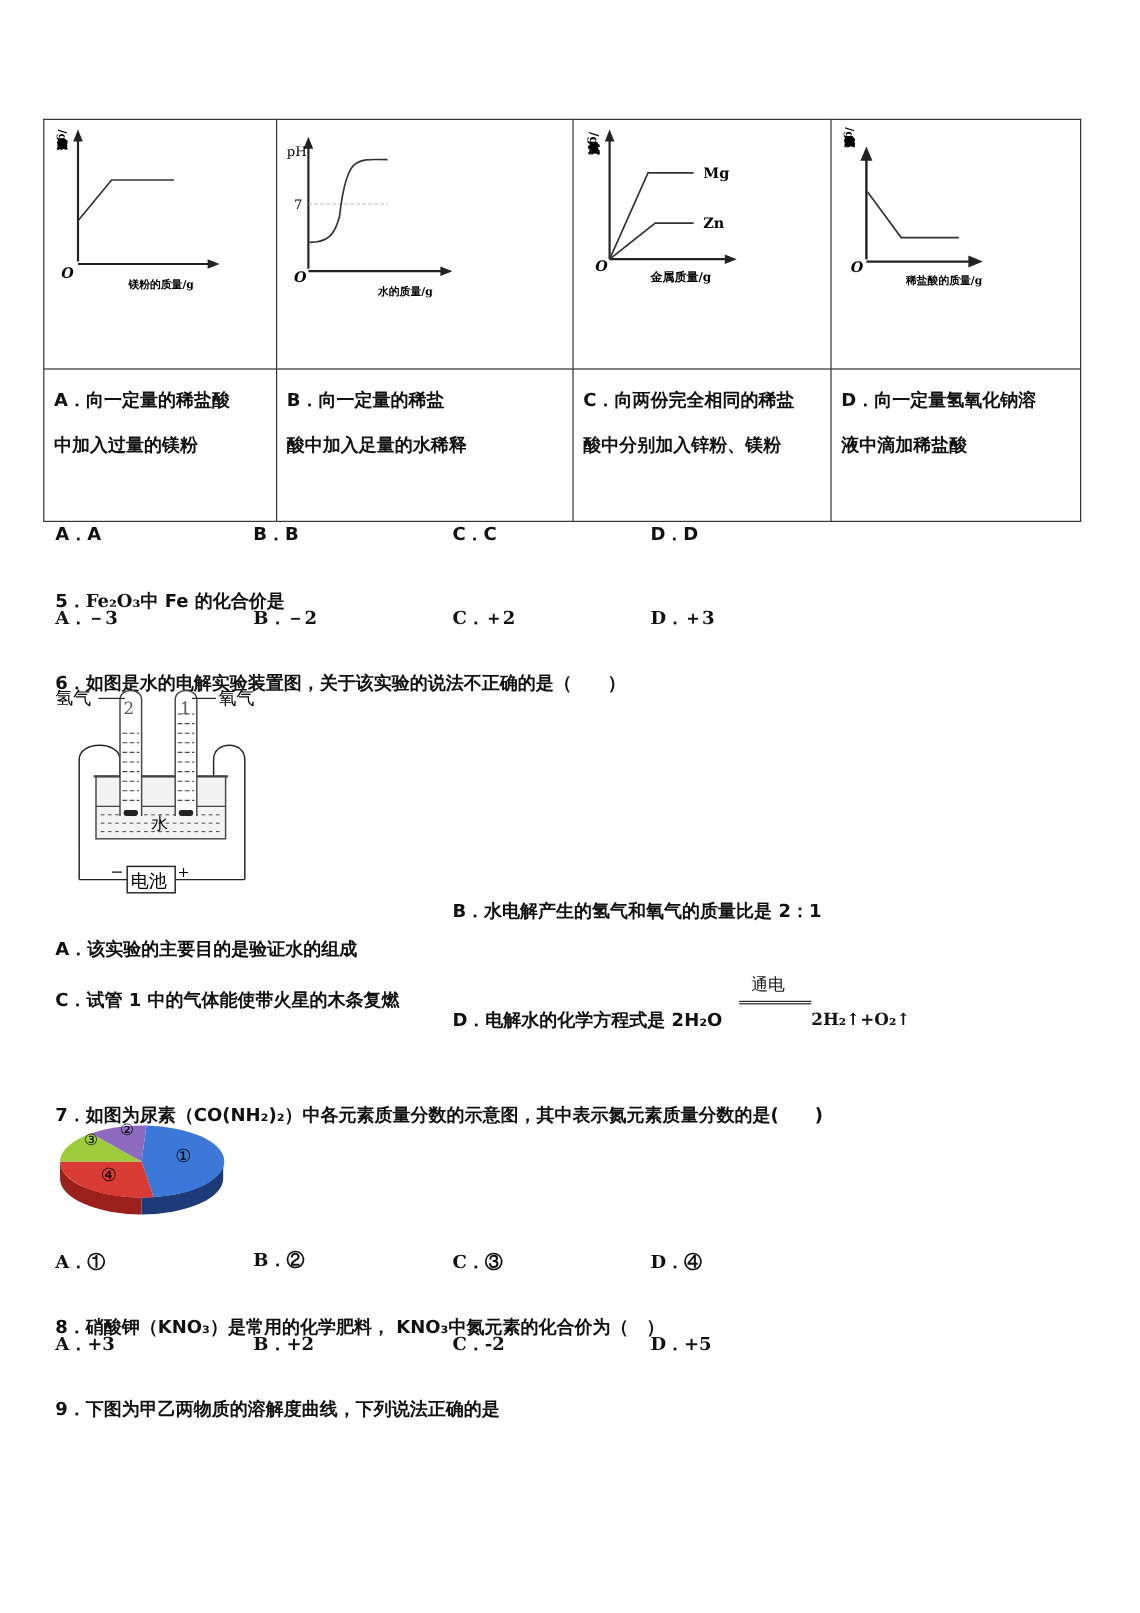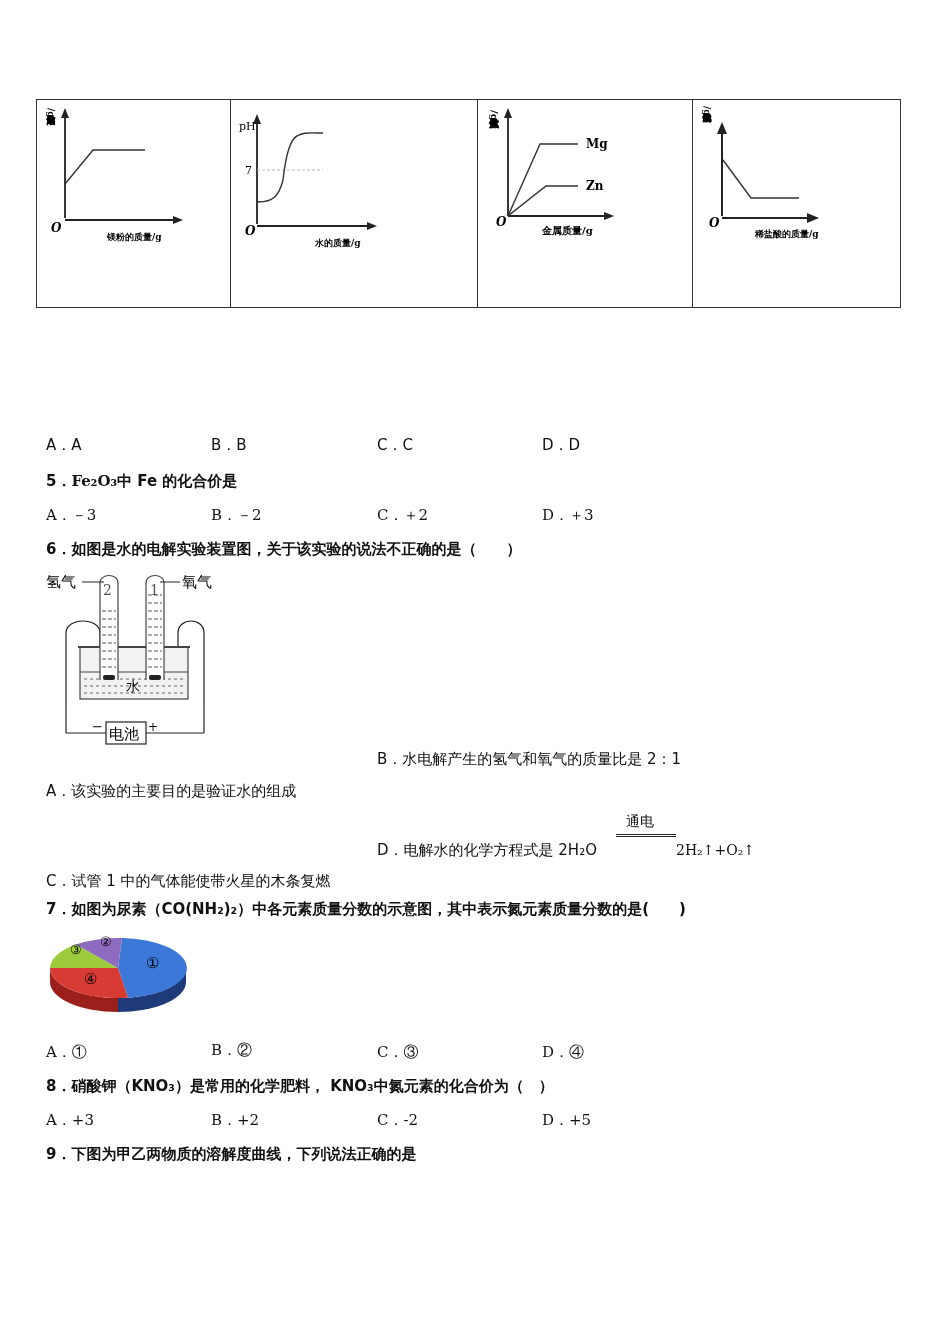--- a/index.html
+++ b/index.html
@@ -1,20 +1,20 @@
 <!DOCTYPE html>
 <html><head>
 <meta charset="utf-8">
 <style>
   html, body { margin:0; padding:0; background:#ffffff; }
   body { width:950px; height:1344px; position:relative; overflow:hidden;
          font-family:"DejaVu Serif","Liberation Serif",serif; color:#111; }
   .abs { position:absolute; }
-  .q { position:absolute; font-size:15px; font-weight:bold; white-space:nowrap; line-height:20px; }
-  .opt { position:absolute; font-size:15px; font-weight:normal; white-space:nowrap; line-height:20px;text-align:right; }
+  .q { position:absolute; font-size:15px; font-weight:bold; white-space:nowrap; line-height:20px;margin-top:20px; }
+  .opt { position:absolute; font-size:15px; font-weight:bold; white-space:nowrap; line-height:20px;text-align:right; }
   table.graphs { position:absolute; left:36px; top:99px; width:862px; border-collapse:collapse; }
   table.graphs td { border:1.5px solid #333; vertical-align:top; padding:0; }
   .cell-graph { height:207px; position:relative; }
   .cell-text { height:120px; font-family:"DejaVu Sans","Liberation Sans",sans-serif; font-size:15px; font-weight:bold; padding:6px 0 0 8px !important; line-height:38px; }
   .cell-text div { white-space:nowrap; }
   svg text { font-family:"DejaVu Serif","Liberation Serif",serif; }
   .sans { font-family:"DejaVu Sans","Liberation Sans",sans-serif; }
 </style>
 </head>
 <body>
@@ -75,20 +75,38 @@
           <line x1="29" y1="116" x2="29" y2="30" stroke="#222" stroke-width="2"></line>
           <polygon points="29,22 24,34 34,34" fill="#222"></polygon>
           <line x1="29" y1="118" x2="118" y2="118" stroke="#222" stroke-width="2"></line>
           <polygon points="126,118 114,113 114,123" fill="#222"></polygon>
           <polyline points="30,60 58,98 106,98" fill="none" stroke="#333" stroke-width="1.4"></polyline>
           <text x="16" y="127" font-size="12" font-style="italic" font-weight="bold">O</text>
           <text x="62" y="137" font-size="9" font-weight="bold">稀盐酸的质量/g</text>
           <text font-size="9" font-weight="bold" writing-mode="tb" x="14" y="6">氢氧化钠的质量/g</text>
         </svg>
       </div>
+    </td>
+  </tr>
+  <tr>
+    <td class="cell-text">
+      <div>A．向一定量的稀盐酸</div>
+      <div>中加入过量的镁粉</div>
+    </td>
+    <td class="cell-text">
+      <div>B．向一定量的稀盐</div>
+      <div>酸中加入足量的水稀释</div>
+    </td>
+    <td class="cell-text">
+      <div>C．向两份完全相同的稀盐</div>
+      <div>酸中分别加入锌粉、镁粉</div>
+    </td>
+    <td class="cell-text">
+      <div>D．向一定量氢氧化钠溶</div>
+      <div>液中滴加稀盐酸</div>
     </td>
   </tr>
 </tbody>
   </table>
 
 <div class="opt sans" style="left:46px;top:435px">A．A</div>
 <div class="opt sans" style="left:211px;top:435px">B．B</div>
 <div class="opt sans" style="left:377px;top:435px">C．C</div>
 <div class="opt sans" style="left:542px;top:435px">D．D</div>
 
@@ -153,21 +171,21 @@
   <text x="110" y="30" font-size="14" fill="#555">1</text>
   <text x="86" y="126" font-size="14" style="font-family:'DejaVu Sans',sans-serif">水</text>
   <rect x="66" y="157" width="40" height="22" fill="#fff" stroke="#222" stroke-width="1.2"></rect>
   <text x="69" y="174" font-size="15" style="font-family:'DejaVu Sans',sans-serif">电池</text>
   <text x="52" y="166" font-size="13">−</text>
   <text x="108" y="166" font-size="12">+</text>
 </svg>
 
 <div class="opt sans" style="left:46px;top:781px">A．该实验的主要目的是验证水的组成</div>
 <div class="opt sans" style="left:377px;top:749px">B．水电解产生的氢气和氧气的质量比是 2：1</div>
-<div class="opt sans" style="left:46px;top:871px">C．试管 1 中的气体能使带火星的木条复燃</div>
+<div class="opt sans" style="left:46px;top:823px">C．试管 1 中的气体能使带火星的木条复燃</div>
 <div class="opt sans" style="left:377px;top:840px">D．电解水的化学方程式是 2H₂O</div>
 <div class="abs sans" style="left:626px;top:810px;font-size:14px;line-height:22px">通电</div>
 <div class="abs" style="left:616px;top:834px;width:60px;height:3px;border-top:1.5px solid #222;border-bottom:1.5px solid #222;box-sizing:border-box"></div>
 <div class="opt" style="left:676px;top:840px;font-size:14px">2H₂↑+O₂↑</div>
 
 <div class="q sans" style="left:46px;top:899px">7．如图为尿素（CO(NH₂)₂）中各元素质量分数的示意图，其中表示氮元素质量分数的是(　　)</div>
 
 <svg class="abs" style="left:46px;top:928px" width="144" height="86">
 
   <path d="M4,40 L4,54 A68,30 0 0,0 72,84 L72,70 A68,30 0 0,1 4,40 Z" fill="#9b1f1a"></path>

